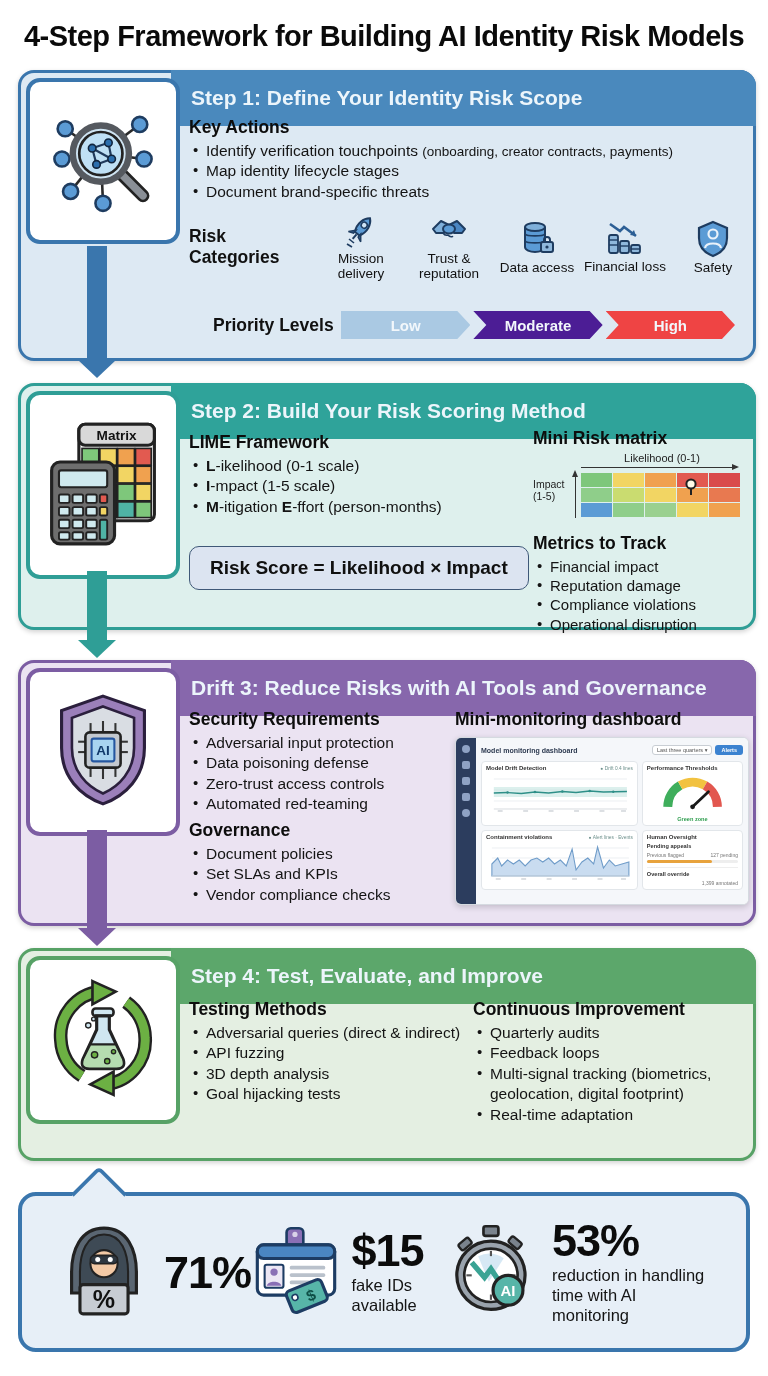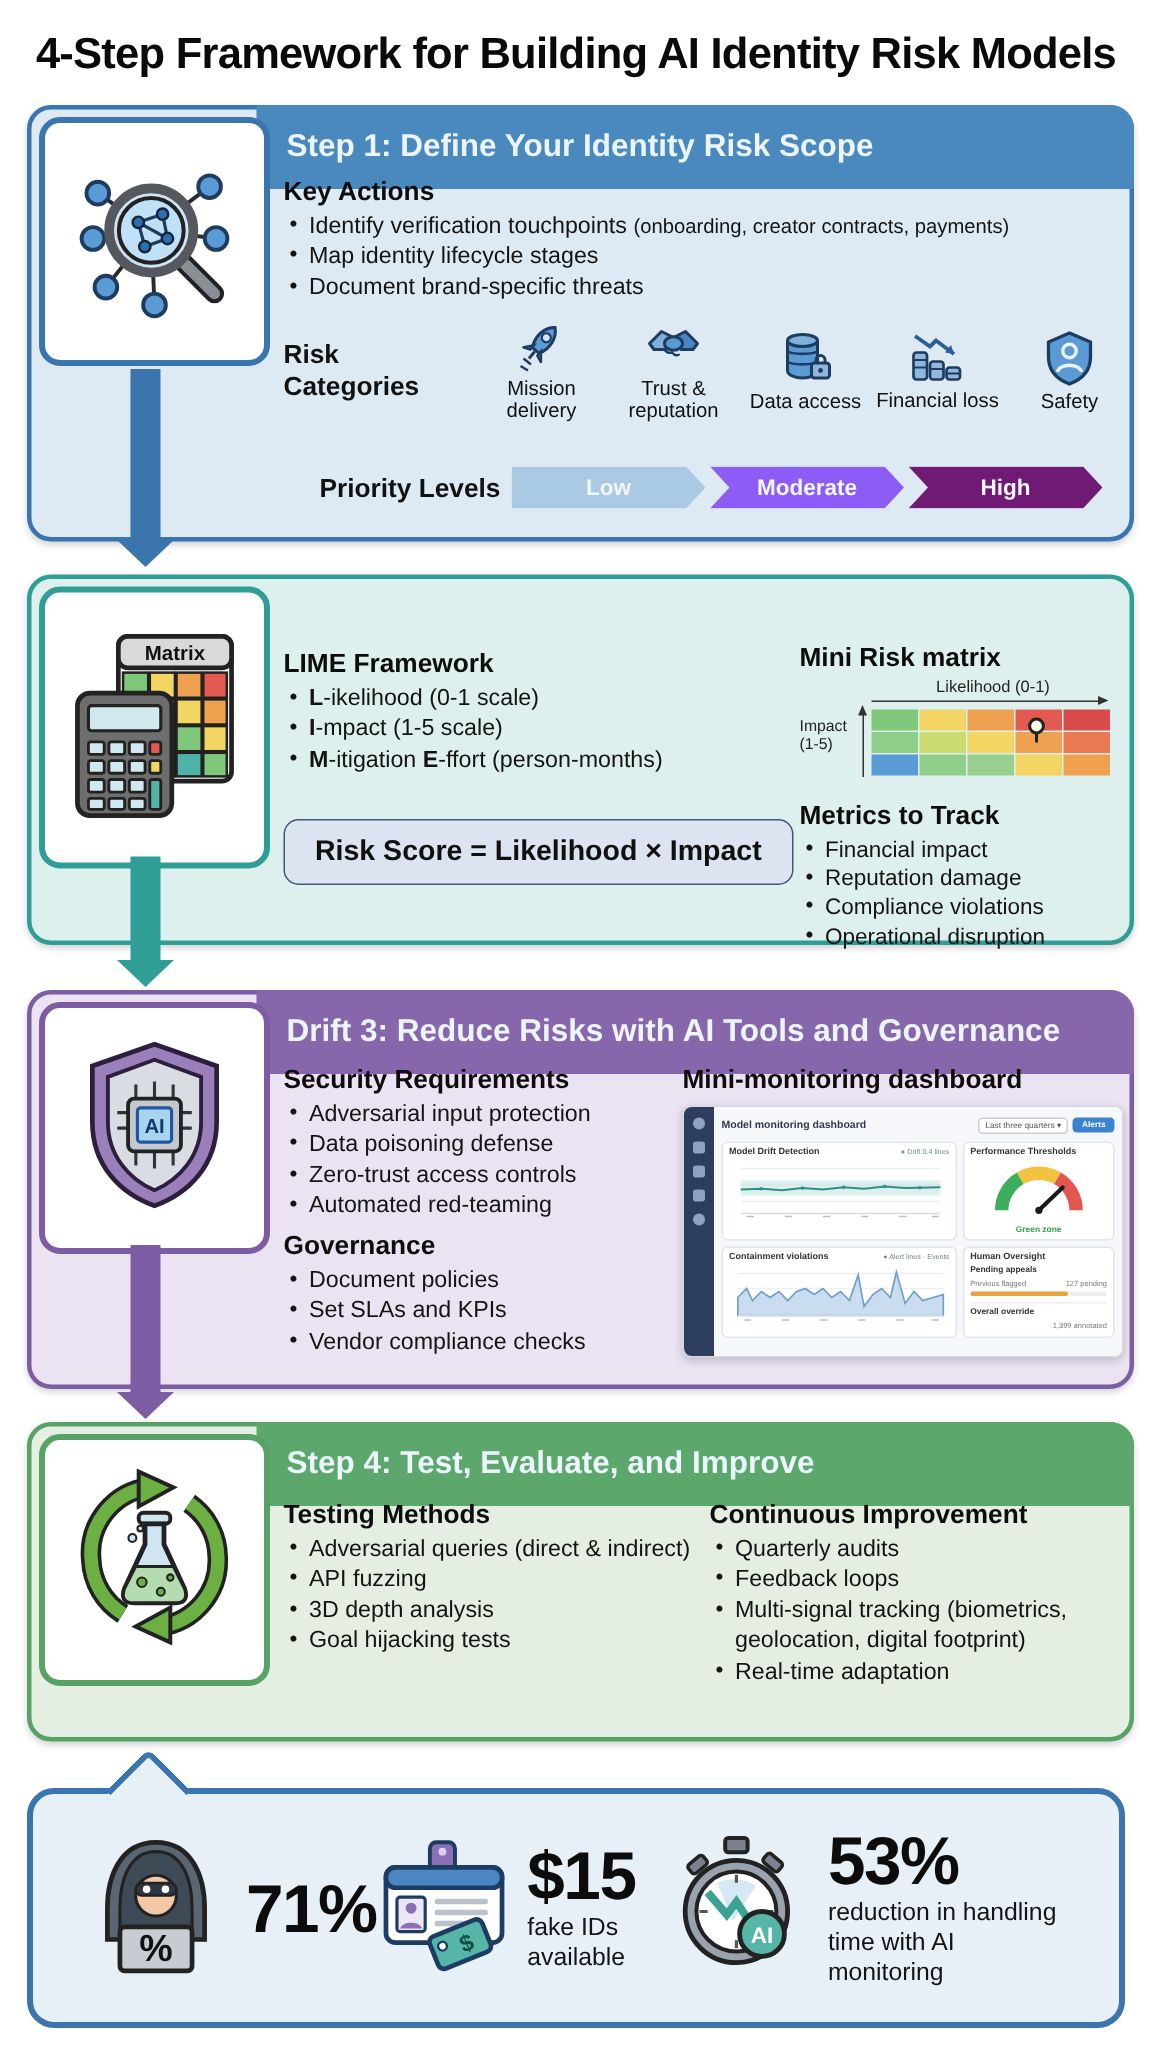--- a/index.html
+++ b/index.html
@@ -230,32 +230,33 @@
         </svg>
       </span>
       <div class="cat-name">Safety</div>
     </div>
   </div>
 
   <div class="s1-pri">
     <div class="pri-label">Priority Levels</div>
     <div class="chevrons">
       <div class="chev first" style="background: rgb(170, 201, 227);">Low</div>
-      <div class="chev" style="background: #8b5cf6;">Moderate</div>
-      <div class="chev" style="background: #701a75;">High</div>
+      <div class="chev" style="background: #4c1d95;">Moderate</div>
+      <div class="chev" style="background: #ef4444;">High</div>
     </div>
   </div>
 </div>
 
 <div id="arrow1" class="arrow">
     <div class="shaft"></div>
     <div class="head"></div>
   </div>
 
 <div id="step2" class="step">
+  <div class="step-head">Step 2: Build Your Risk Scoring Method</div>
   <div class="icon-card">
     <span>
       <svg width="116" height="130" viewBox="0 0 110 124">
         <rect x="32" y="6" width="72" height="92" rx="6" fill="#fff" stroke="#222" stroke-width="3"></rect>
         <rect x="32" y="6" width="72" height="20" rx="6" fill="#d9d9d9" stroke="#222" stroke-width="3"></rect>
         <text x="68" y="21" text-anchor="middle" font-size="13" font-weight="bold" fill="#111">Matrix</text>
         <g stroke="#222" stroke-width="1.6">
           <rect x="35" y="29" width="16" height="16" fill="#7ec77b"></rect>
             <rect x="52" y="29" width="16" height="16" fill="#f2d563"></rect>
             <rect x="69" y="29" width="16" height="16" fill="#f0a14f"></rect>

